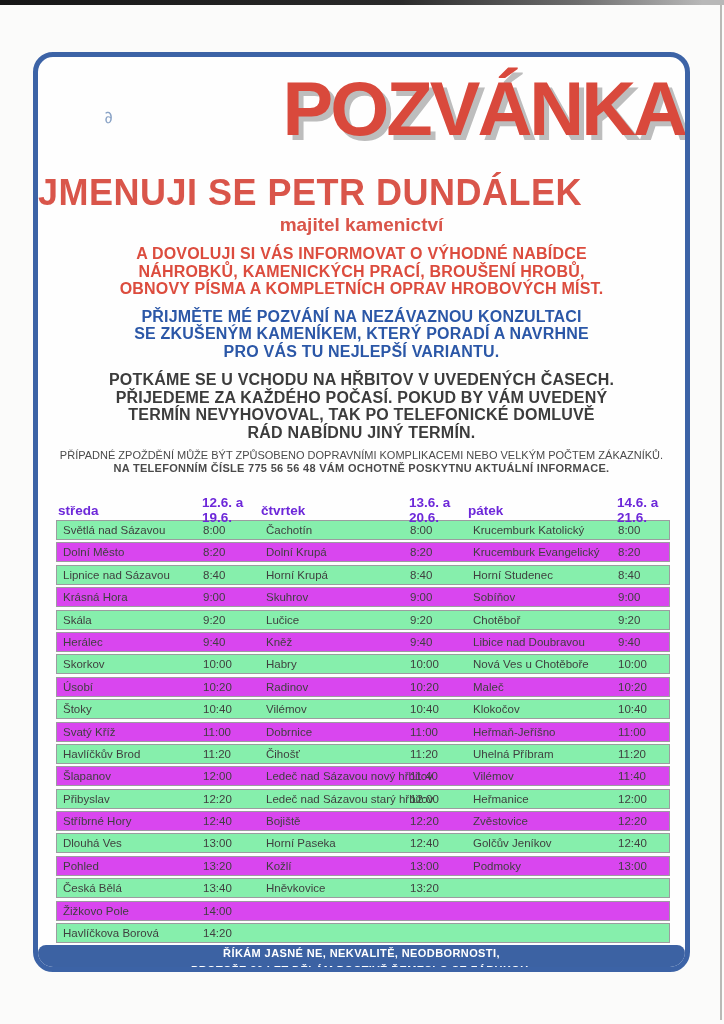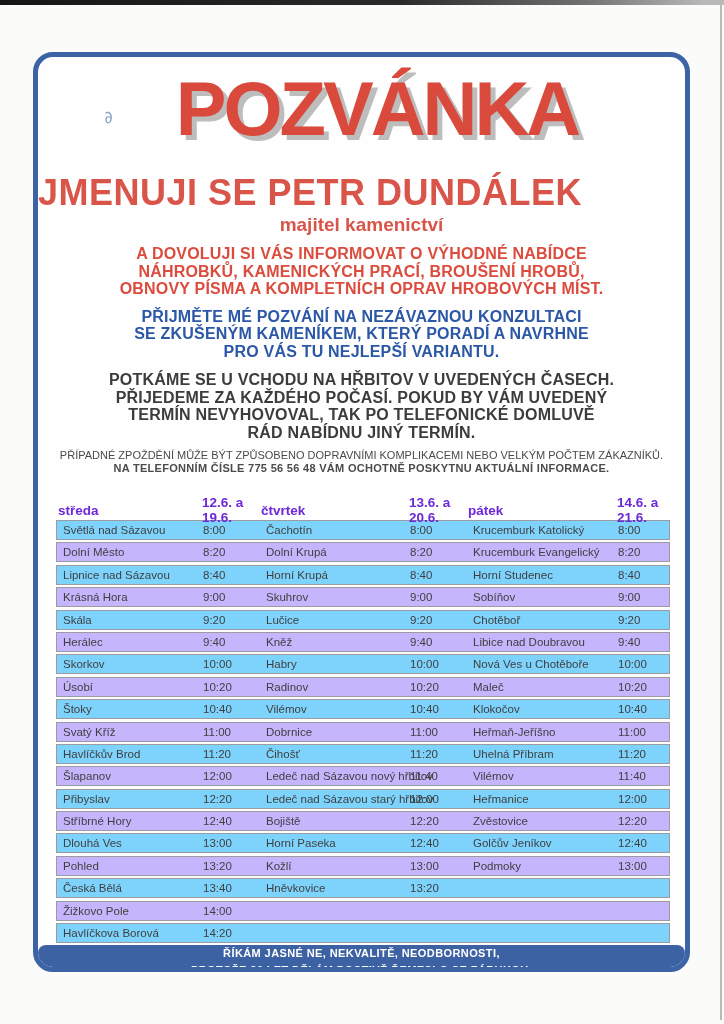--- a/index.html
+++ b/index.html
@@ -29,21 +29,21 @@
     overflow:hidden;
   }
   .handwritten{
     position:absolute;left:66px;top:50px;
     font-size:17px;color:#8aa3c6;
     font-style:italic;transform:rotate(-12deg);
     font-family:"DejaVu Sans", sans-serif;
   }
   .title{
     margin:14px 0 0 0;
-    text-align:center;
+    text-align:right;
     font-size:76px;line-height:1.0;
     font-weight:bold;
     letter-spacing:-3px;
     color:#d9493c;
     text-shadow:5px 5px 0 #bdbdbd;
     padding-left:31px;
   }
   .subtitle{
     margin:28px 0 0 0;
     text-align:left;
@@ -86,24 +86,24 @@
   .sched-header{
     font-size:13.5px;font-weight:bold;color:#6d28d9;
     height:20px;margin-bottom:5px;
   }
   .sched-header .h-day{padding-left:2px;text-align:left;}
   .sched-header .h-date{text-align:left;padding-right:4px;}
   .sched-row{
     height:18px;
     border:1px solid #9c9ca0;
     margin-bottom:2.4px;
-    background:#c4b5fd;
+    background:#d946ef;
     font-size:11.5px;color:#3f3f3f;
   }
-  .sched-row.odd{background:#7dd3fc;}
+  .sched-row.odd{background:#86efac;}
   .sched-row .place{padding-left:6px;white-space:nowrap;overflow:visible;text-align:left;}
   .sched-row .time{text-align:left;padding-right:6px;white-space:nowrap;}
   .footer{
     margin-top:auto;
     width:100%;
     height:70px;
     background:#3c62a3;
     border-radius:8px 8px 14px 14px;
     display:flex;align-items:center;justify-content:center;
   }

